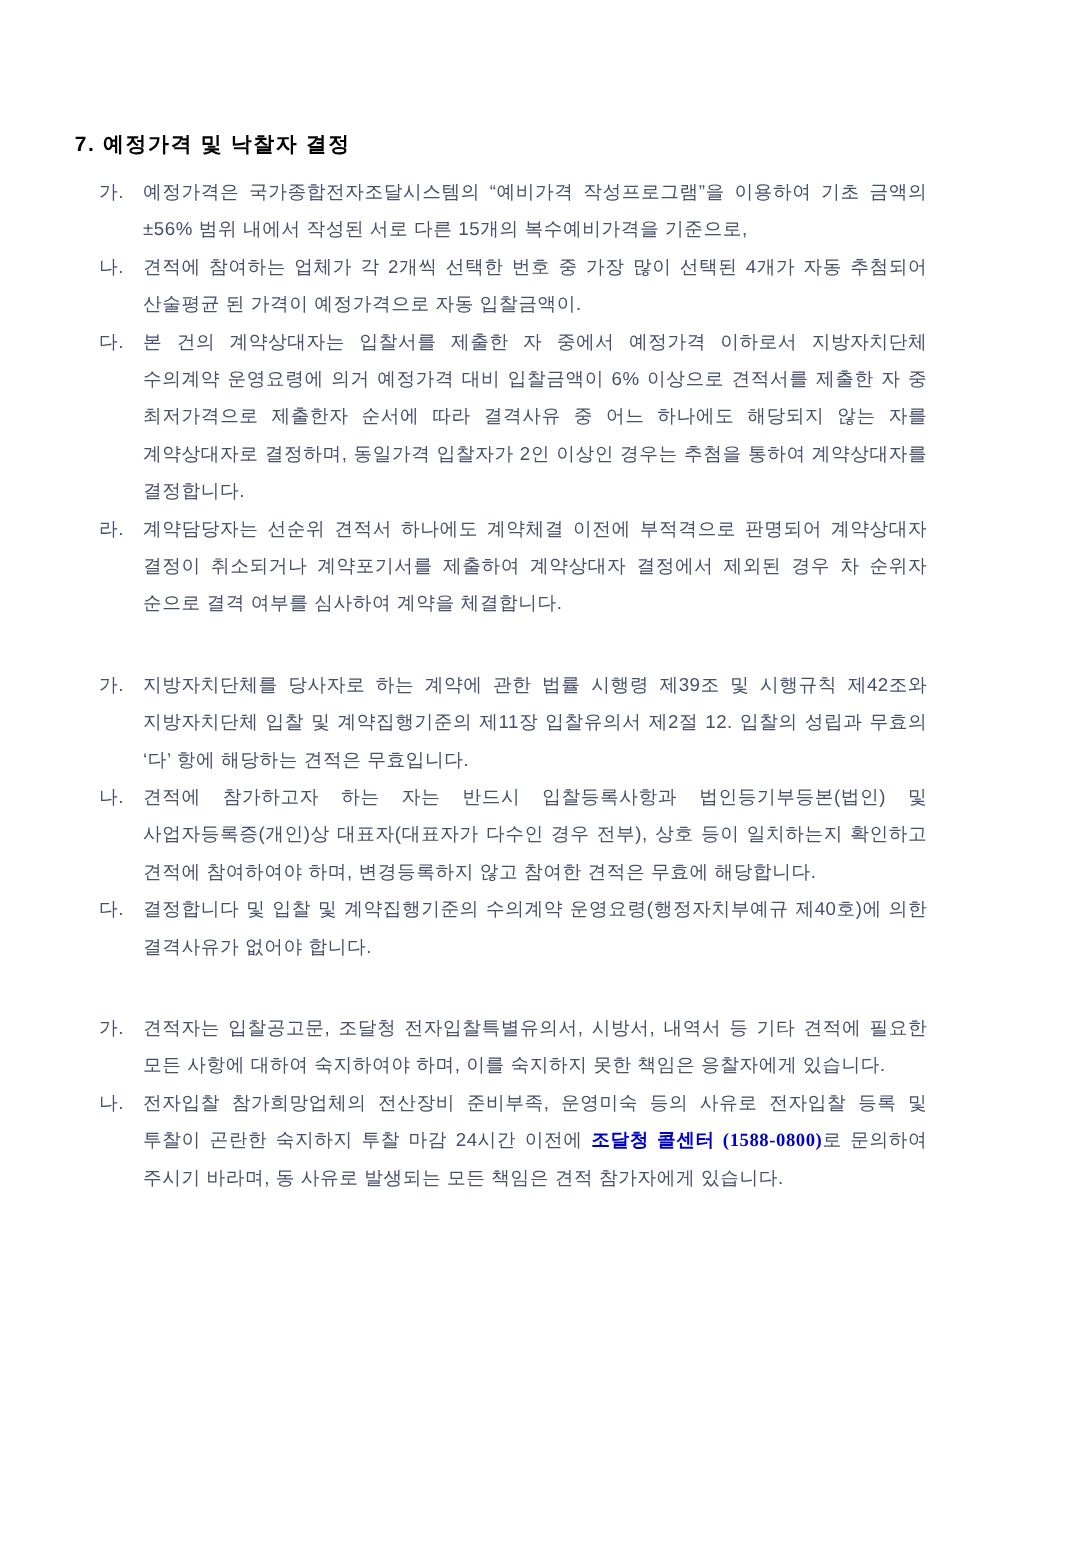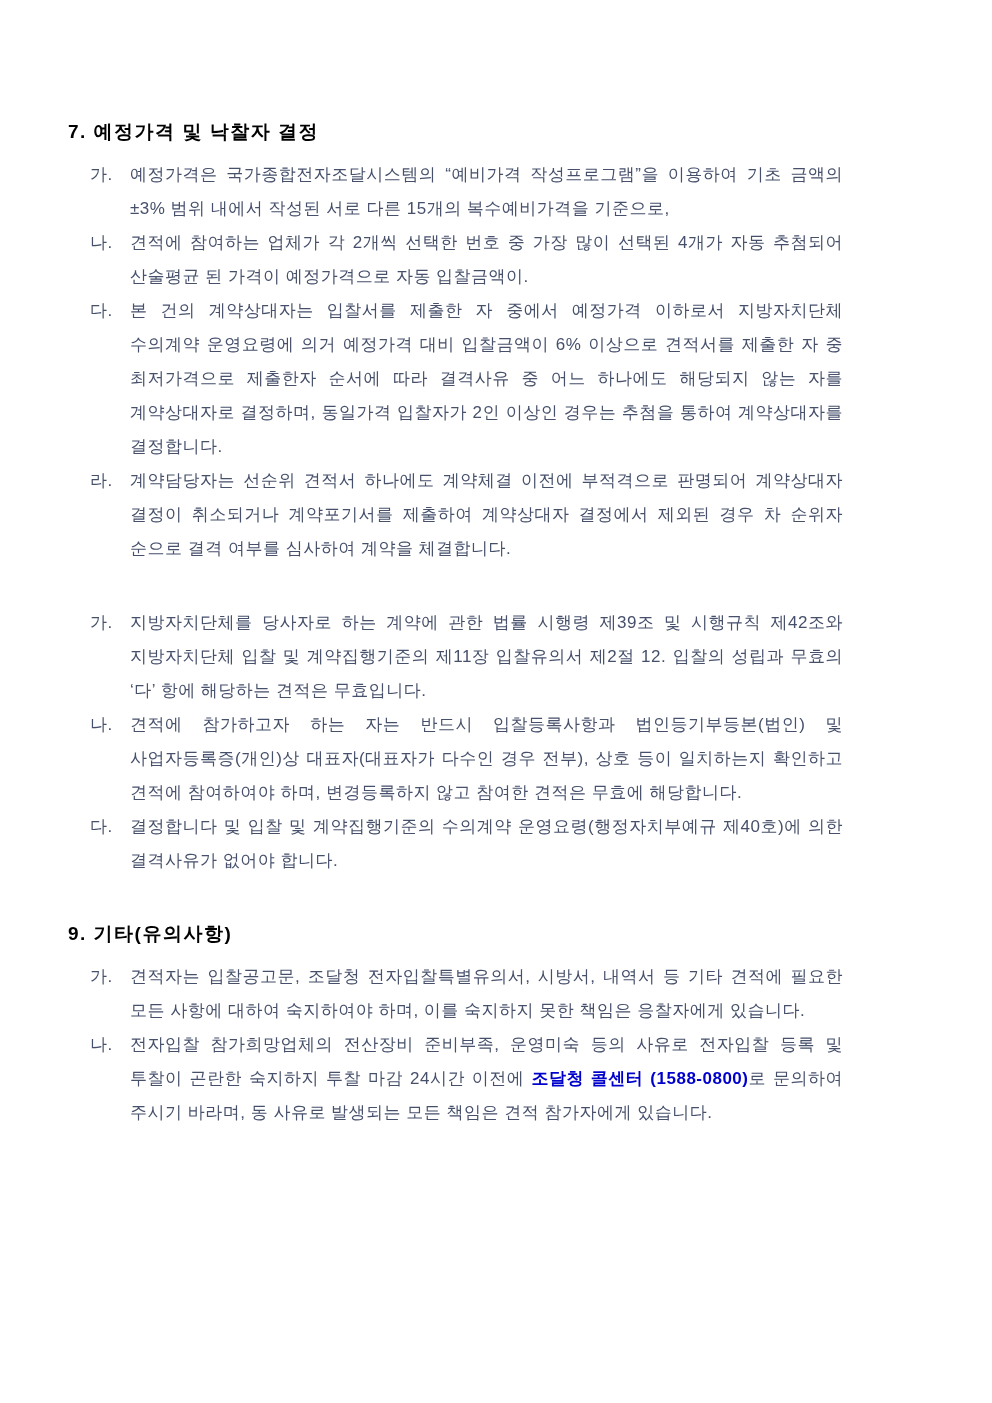--- a/index.html
+++ b/index.html
@@ -42,32 +42,33 @@
   }
   .item-text {
     flex: 1;
     margin: 0;
     text-align: justify;
     word-break: keep-all;
   }
   .highlight {
     color: var(--highlight-text, #0000cc);
     font-weight: bold;
+    font-family: Liberation Serif, serif;
   }
 </style>
 </head>
 <body>
 
 <div class="page">
 
   <section class="doc-section">
     <h2 class="section-heading">7. 예정가격 및 낙찰자 결정</h2>
     <div class="item">
       <span class="item-label">가.</span>
-      <p class="item-text">예정가격은 국가종합전자조달시스템의 “예비가격 작성프로그램”을 이용하여 기초 금액의 ±3% 범위 내에서 작성된 서로 다른 15개의 복수예비가격을 기준으로,</p>
+      <p class="item-text">예정가격은 국가종합전자조달시스템의 “예비가격 작성프로그램”을 이용하여 기초 금액의 ±56% 범위 내에서 작성된 서로 다른 15개의 복수예비가격을 기준으로,</p>
     </div>
     <div class="item">
       <span class="item-label">나.</span>
       <p class="item-text">견적에 참여하는 업체가 각 2개씩 선택한 번호 중 가장 많이 선택된 4개가 자동 추첨되어 산술평균 된 가격이 예정가격으로 자동 입찰금액이.</p>
     </div>
     <div class="item">
       <span class="item-label">다.</span>
       <p class="item-text">본 건의 계약상대자는 입찰서를 제출한 자 중에서 예정가격 이하로서 지방자치단체 수의계약 운영요령에 의거 예정가격 대비 입찰금액이 6% 이상으로 견적서를 제출한 자 중 최저가격으로 제출한자 순서에 따라 결격사유 중 어느 하나에도 해당되지 않는 자를 계약상대자로 결정하며, 동일가격 입찰자가 2인 이상인 경우는 추첨을 통하여 계약상대자를 결정합니다.</p>
     </div>
     <div class="item">
@@ -85,21 +86,20 @@
       <span class="item-label">나.</span>
       <p class="item-text">견적에 참가하고자 하는 자는 반드시 입찰등록사항과 법인등기부등본(법인) 및 사업자등록증(개인)상 대표자(대표자가 다수인 경우 전부), 상호 등이 일치하는지 확인하고 견적에 참여하여야 하며, 변경등록하지 않고 참여한 견적은 무효에 해당합니다.</p>
     </div>
     <div class="item">
       <span class="item-label">다.</span>
       <p class="item-text">결정합니다 및 입찰 및 계약집행기준의 수의계약 운영요령(행정자치부예규 제40호)에 의한 결격사유가 없어야 합니다.</p>
     </div>
   </section>
 
   <section class="doc-section">
-    <h2 class="section-heading">9. 기타(유의사항)</h2>
     <div class="item">
       <span class="item-label">가.</span>
       <p class="item-text">견적자는 입찰공고문, 조달청 전자입찰특별유의서, 시방서, 내역서 등 기타 견적에 필요한 모든 사항에 대하여 숙지하여야 하며, 이를 숙지하지 못한 책임은 응찰자에게 있습니다.</p>
     </div>
     <div class="item">
       <span class="item-label">나.</span>
       <p class="item-text"><span>전자입찰 참가희망업체의 전산장비 준비부족, 운영미숙 등의 사유로 전자입찰 등록 및 투찰이 곤란한 숙지하지 투찰 마감 24시간 이전에 </span><span class="highlight">조달청 콜센터 (1588-0800)</span><span>로 문의하여 주시기 바라며, 동 사유로 발생되는 모든 책임은 견적 참가자에게 있습니다.</span></p>
     </div>
   </section>
 

